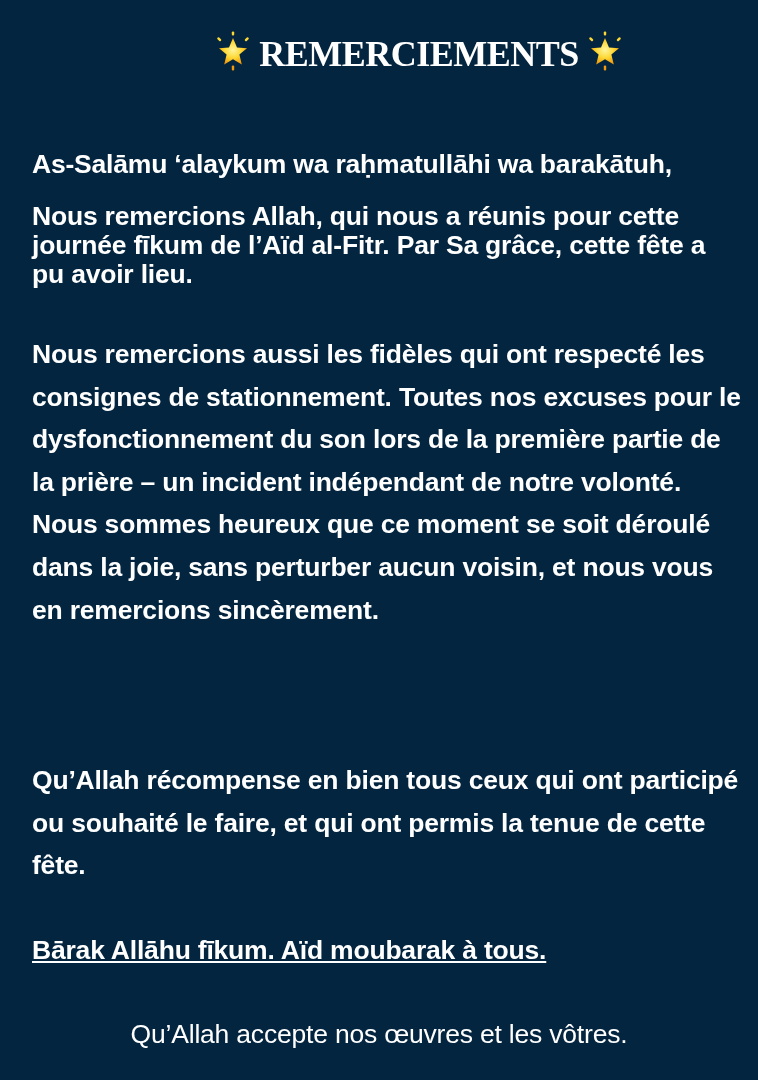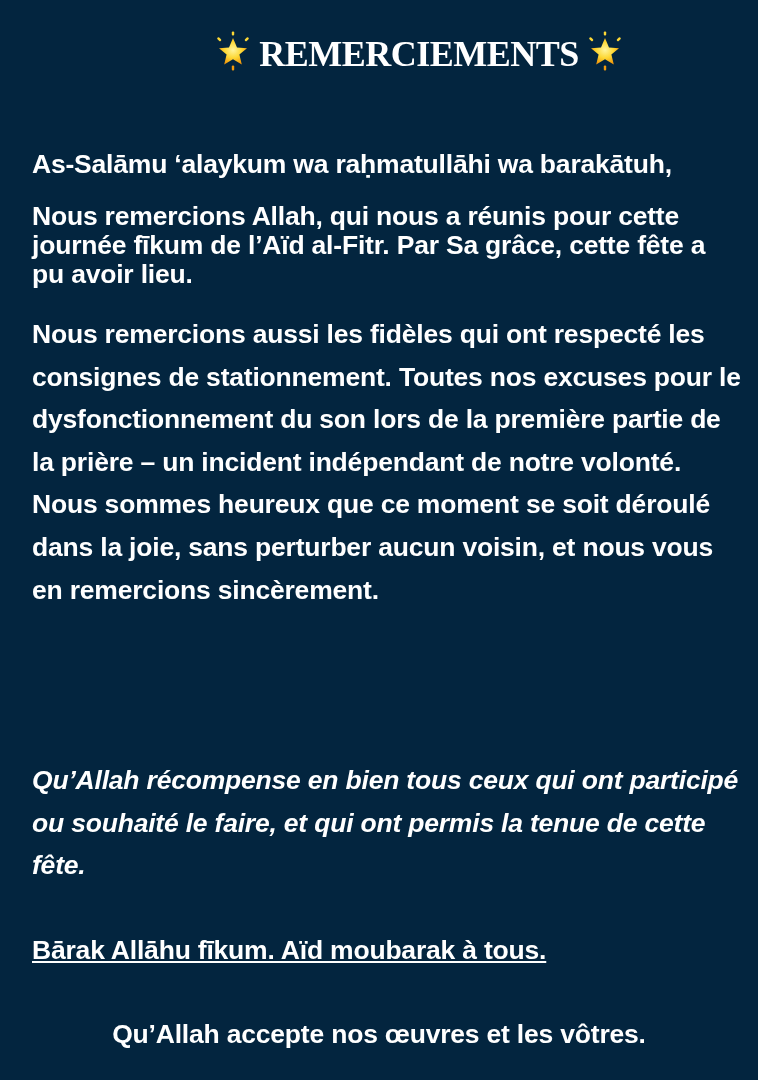--- a/index.html
+++ b/index.html
@@ -48,30 +48,30 @@
       width: 710px;
       font-weight: bold;
       font-size: 26.5px;
       letter-spacing: -0.2px;
       margin: 0;
     }
     .tight { line-height: 29px; }
     .loose { line-height: 42.6px; }
     .greeting { top: 115px; margin-top: 35px; }
     .thanks-allah { top: 202px; }
-    .thanks-faithful { top: 313px; }
-    .reward { top: 759px; font-style: italic; }
+    .thanks-faithful { top: 333px; }
+    .reward { top: 759px; }
     .blessing { top: 929px; text-decoration: underline; }
     .closing {
       position: absolute;
       top: 1013px;
       left: 0;
       width: 758px;
       text-align: center;
-      font-weight: bold;
+      font-weight: normal;
       font-size: 26.5px;
       line-height: 42px;
       letter-spacing: -0.2px;
       padding-left: 0;
       box-sizing: border-box;
     }
   </style>
 </head>
 <body>
 

